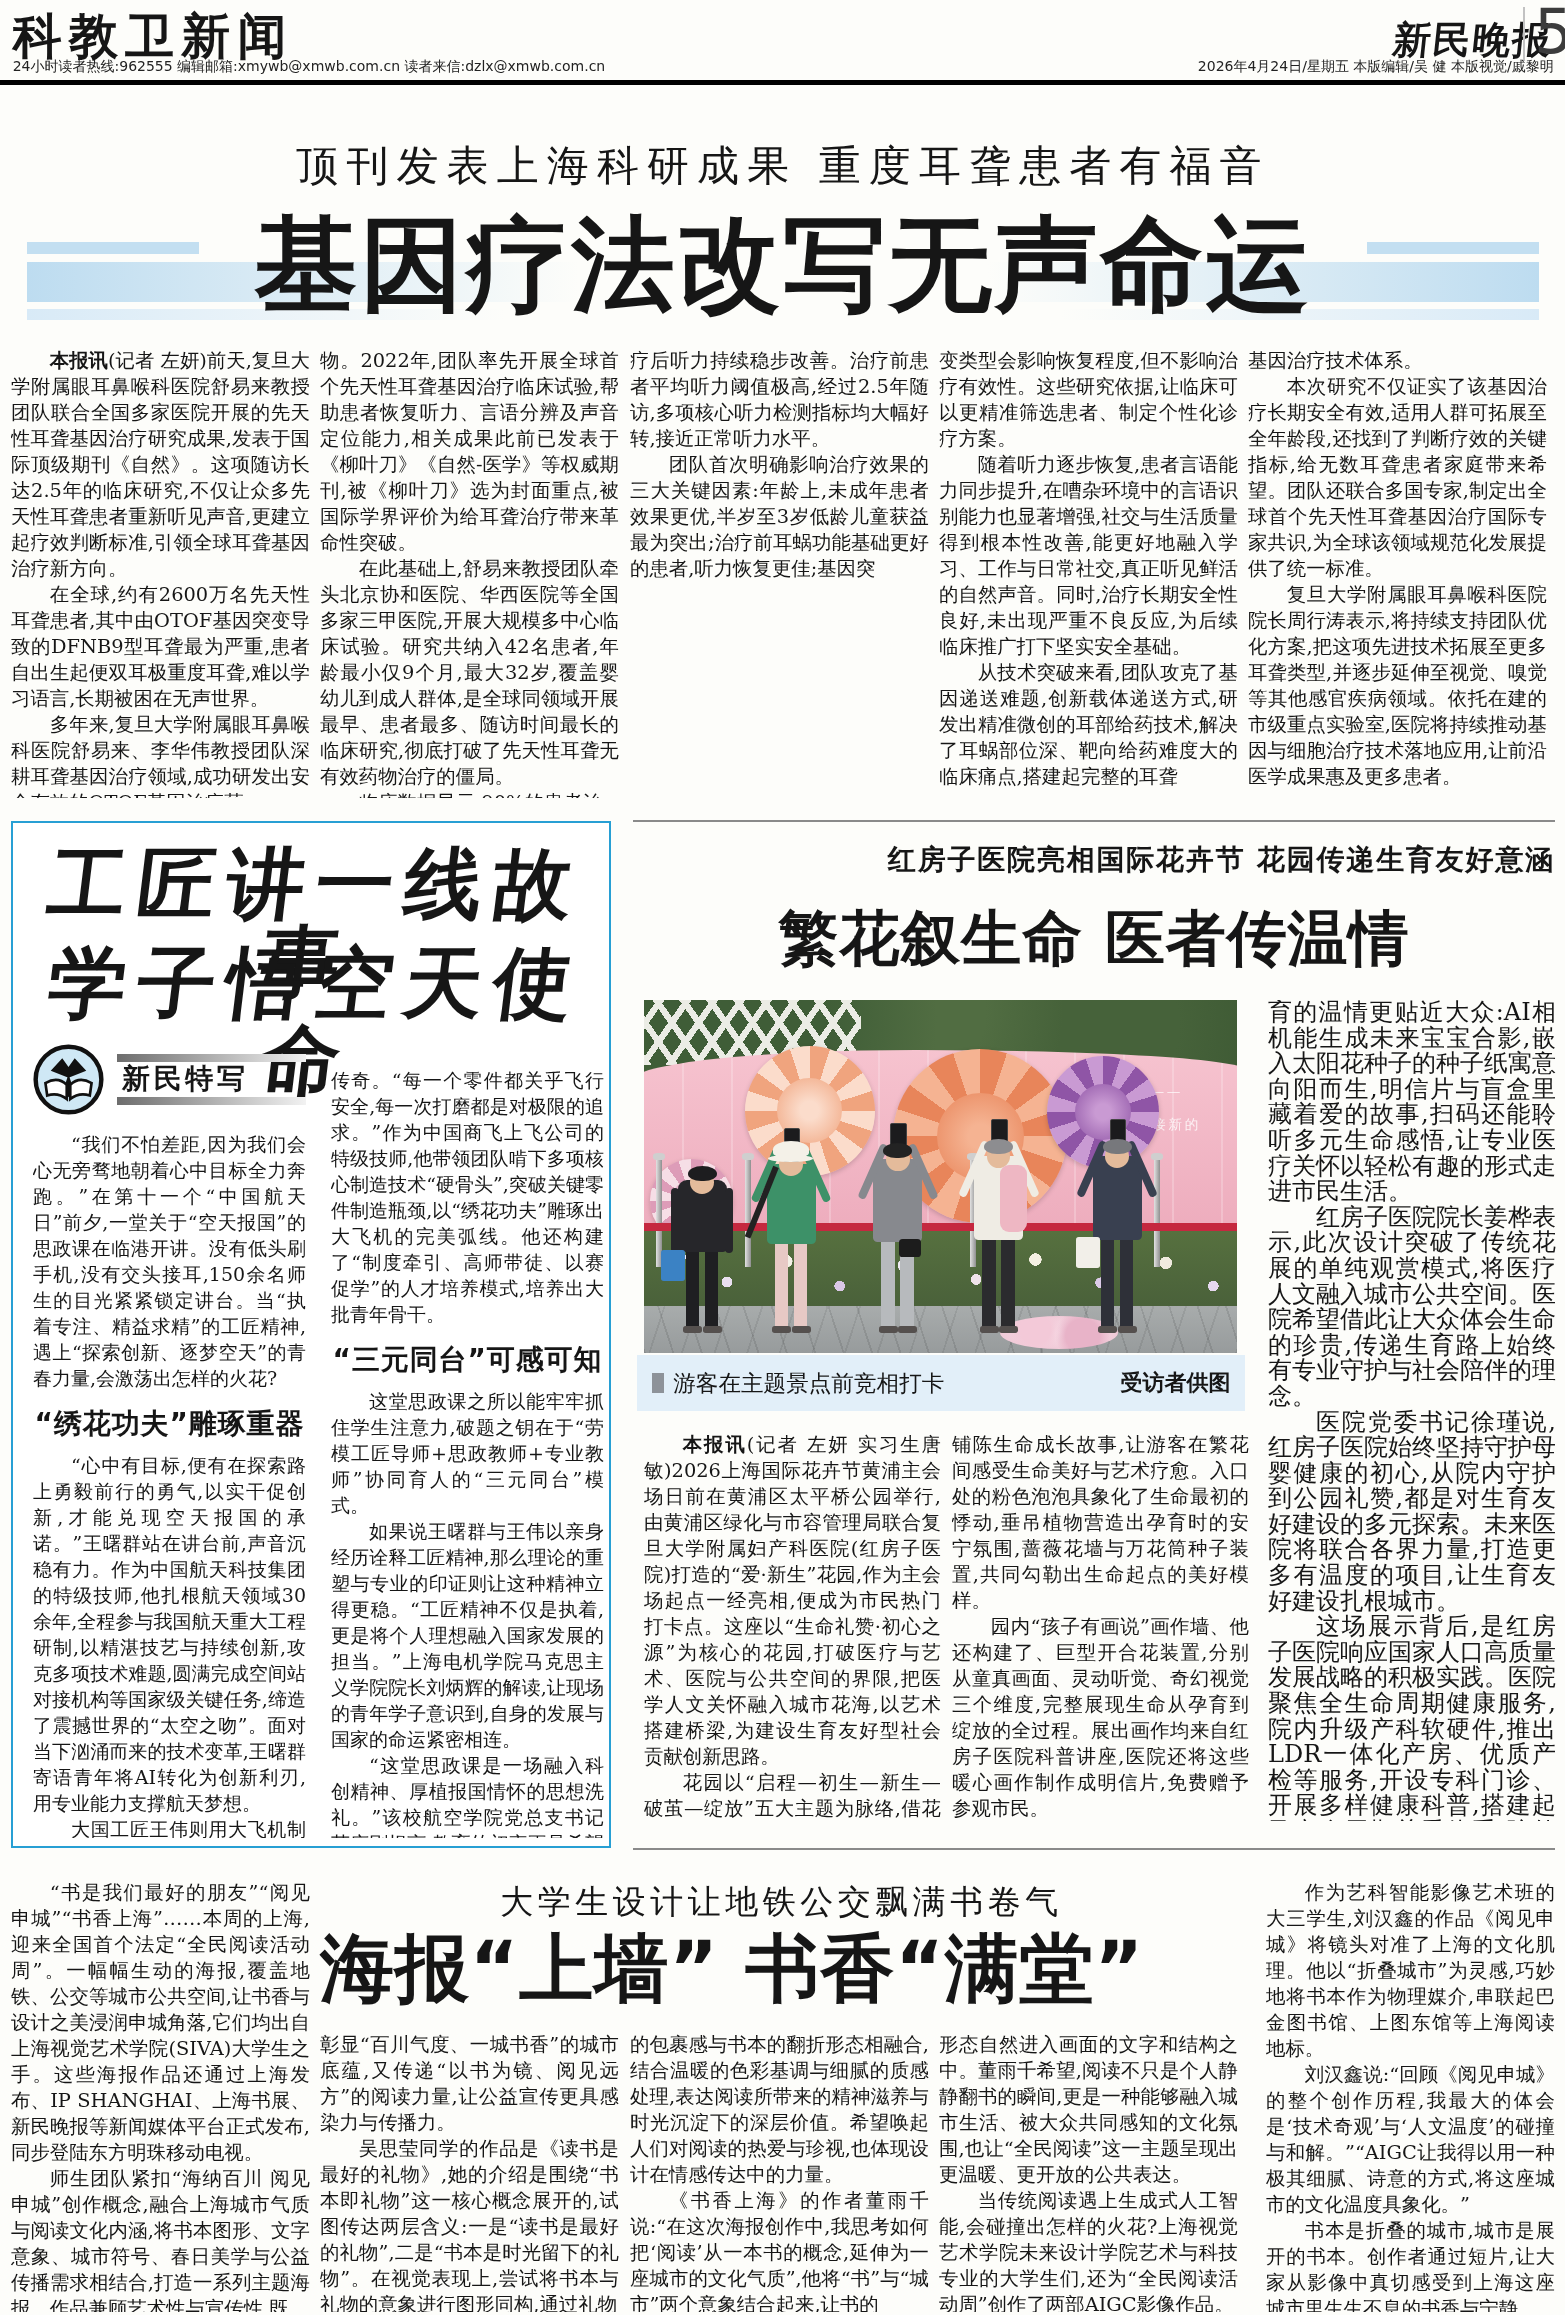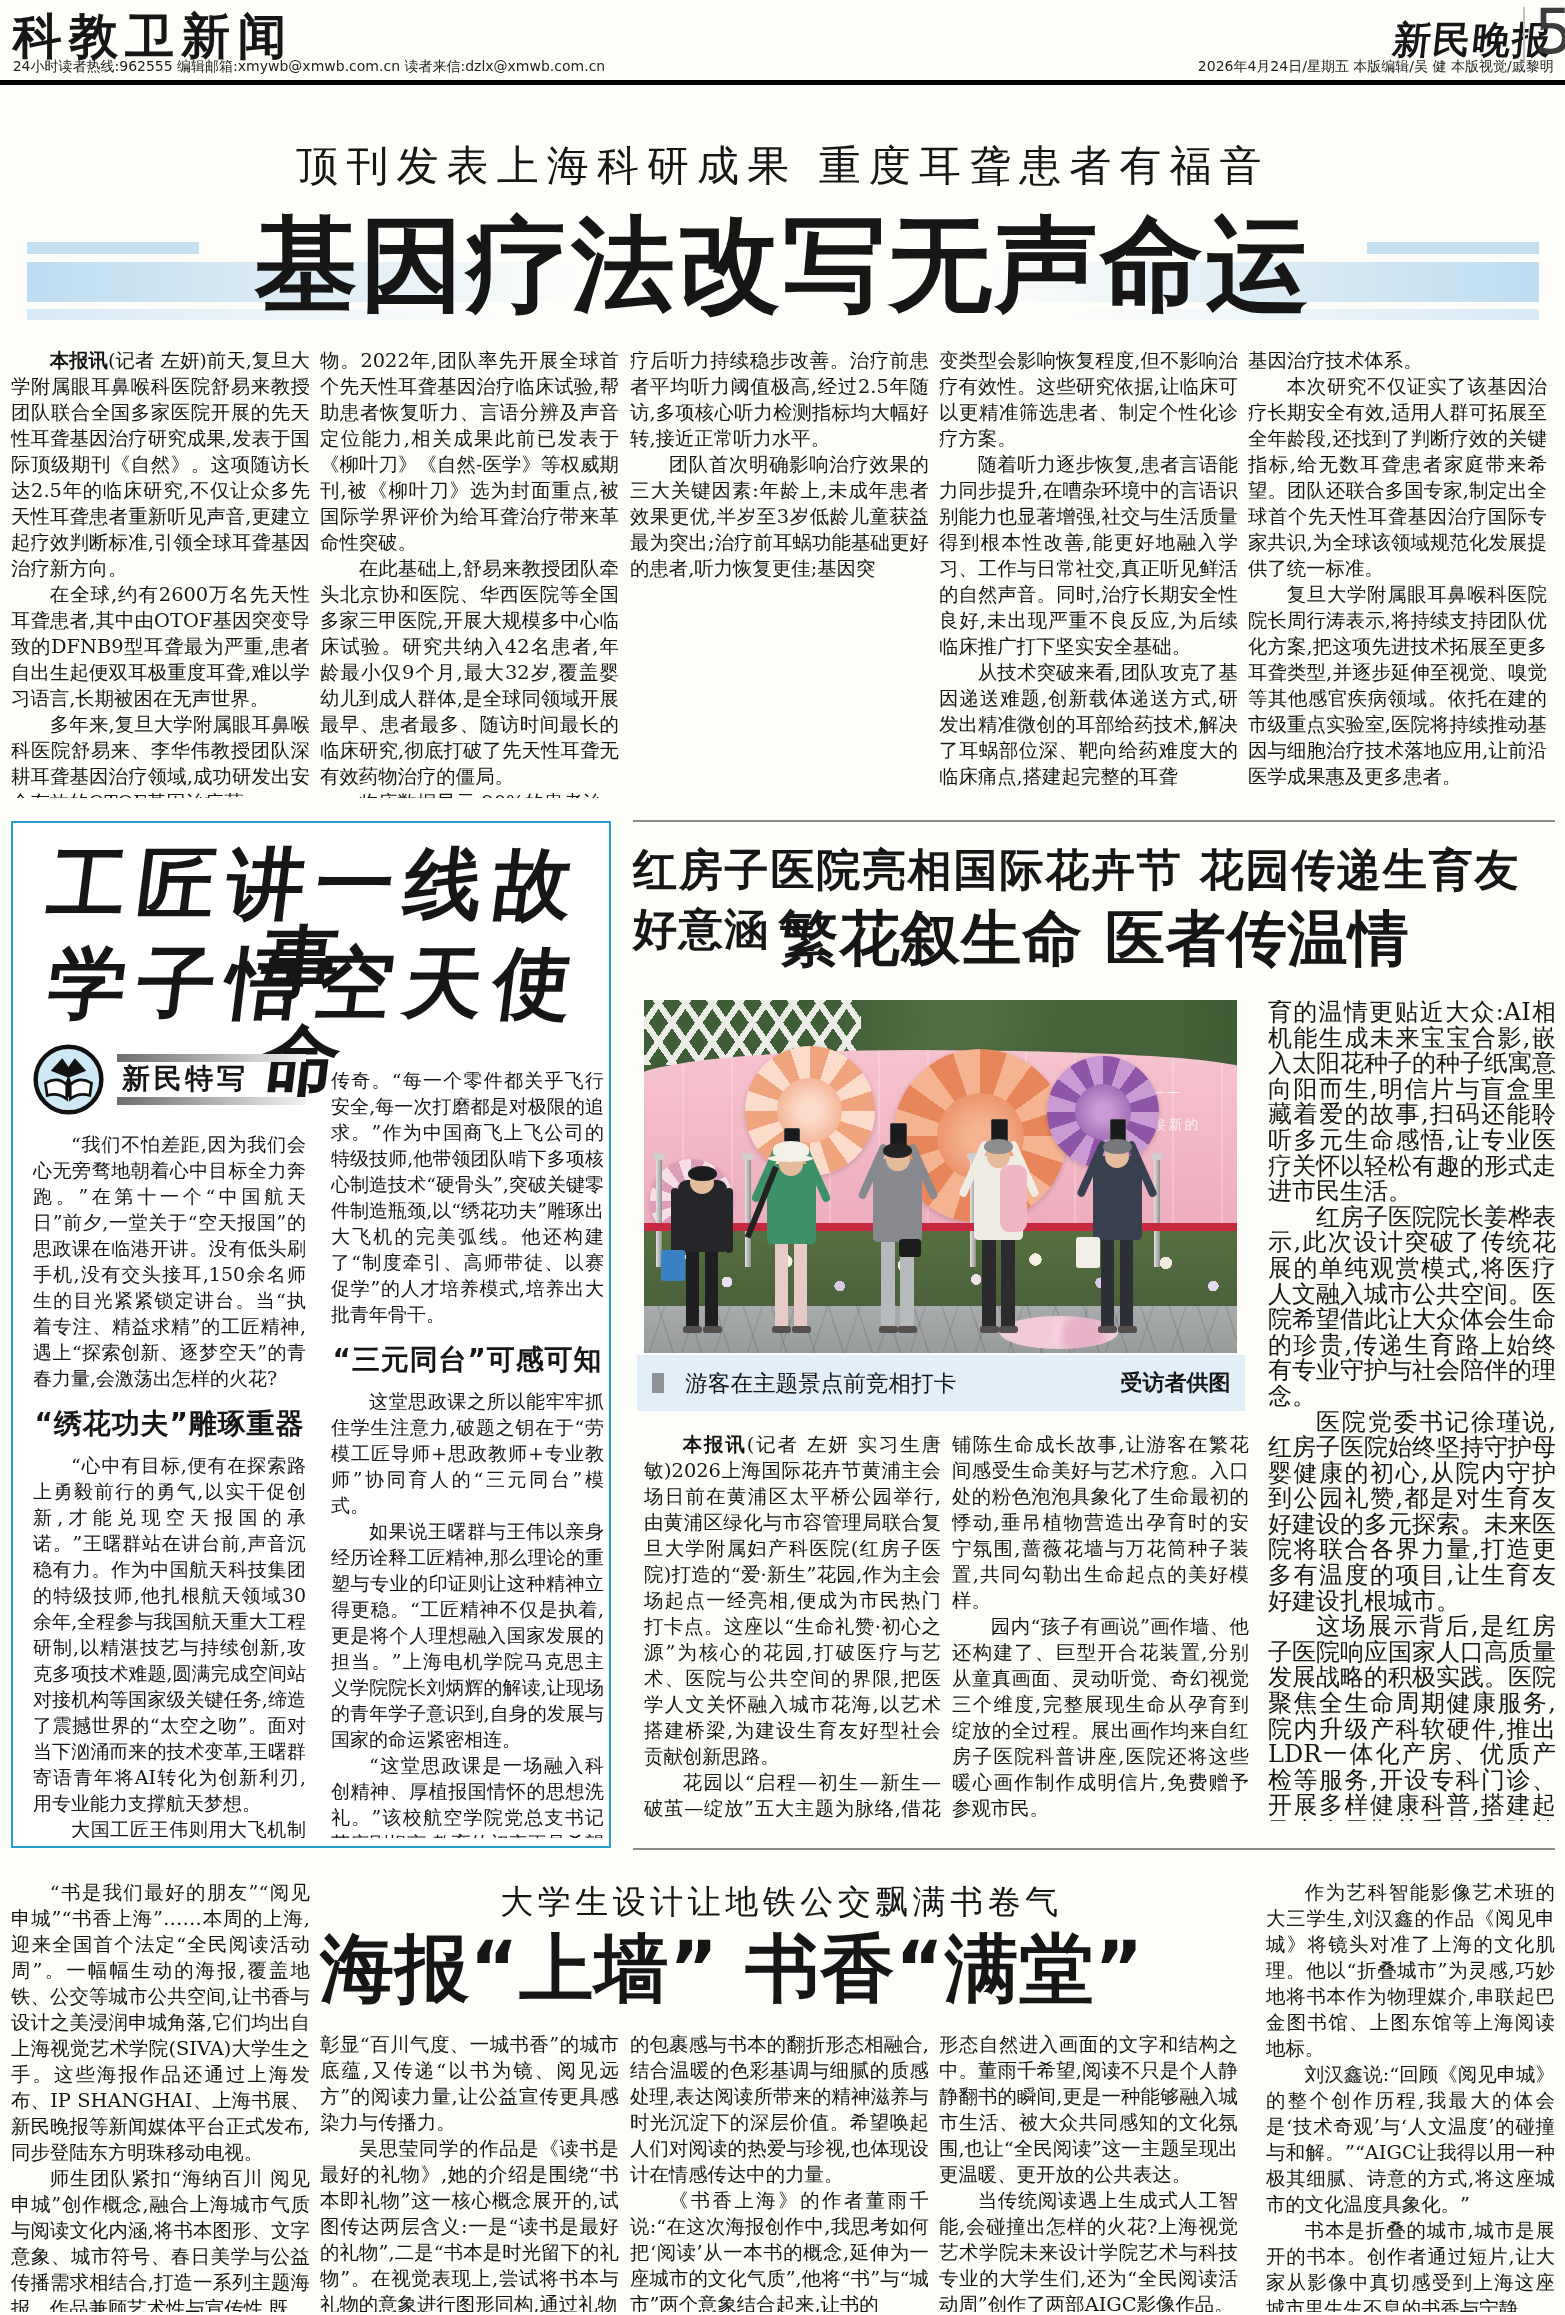--- a/index.html
+++ b/index.html
@@ -45,25 +45,25 @@
   .fbox .col{position:absolute;font-size:19px;width:273px;}
   .badge-row{display:flex;align-items:center;gap:12.7px;margin-bottom:16.3px;}
   .badge-circle{width:71px;height:71px;flex:0 0 71px;}
   .badge-text-wrap{flex:1;}
   .badge-bar{height:8.1px;background:linear-gradient(90deg,#6d6d6d,#f2f2f2);}
   .badge-text{font-family:"DejaVu Sans","Liberation Sans",sans-serif;font-weight:bold;
               font-size:28px;line-height:1.1;letter-spacing:3.6px;padding:1.8px 0 1.8px 5.4px;}
 
   
   .mid-rule-top{left:633px;top:820px;width:922px;height:1.8px;background:#8a8a8a;}
-  .kicker2{left:633px;top:841px;width:922px;text-align:left;font-size:44px;font-weight:600;letter-spacing:1.8px;}
+  .kicker2{left:633px;top:841px;width:922px;text-align:right;font-size:28px;font-weight:600;letter-spacing:1.8px;}
   .headline2{left:633px;top:899px;width:922px;text-align:center;font-size:60px;font-weight:900;letter-spacing:0.9px;}
   .cap-band{left:637px;top:1355px;width:608px;height:56px;background:#e2eff9;display:flex;
             align-items:center;justify-content:space-between;padding:0 14.5px;box-sizing:border-box;}
-  .cap-left{font-size:22.6px;font-weight:500;display:flex;align-items:center;gap:21px;}
+  .cap-left{font-size:22.6px;font-weight:500;display:flex;align-items:center;gap:9px;}
   .cap-sq{width:12.7px;height:20px;background:#8d9299;display:inline-block;}
   .cap-credit{font-size:22px;font-weight:bold;font-family:"DejaVu Sans","Liberation Sans",sans-serif;}
   .mid-colA{left:644px;top:1432px;width:297px;height:389px;}
   .mid-colB{left:952px;top:1432px;width:297px;height:389px;}
   .mid-colR{left:1268px;top:1000px;width:288px;height:821px;font-size:24px;line-height:25.6px;}
   .mid-rule-bot{left:633px;top:1848px;width:922px;height:1.8px;background:#8a8a8a;}
 
   
   .photo{left:644px;top:1000px;width:593px;height:353px;overflow:hidden;background:#c8cdc4;}
   .foliage{position:absolute;left:0;top:0;right:0;height:104px;

